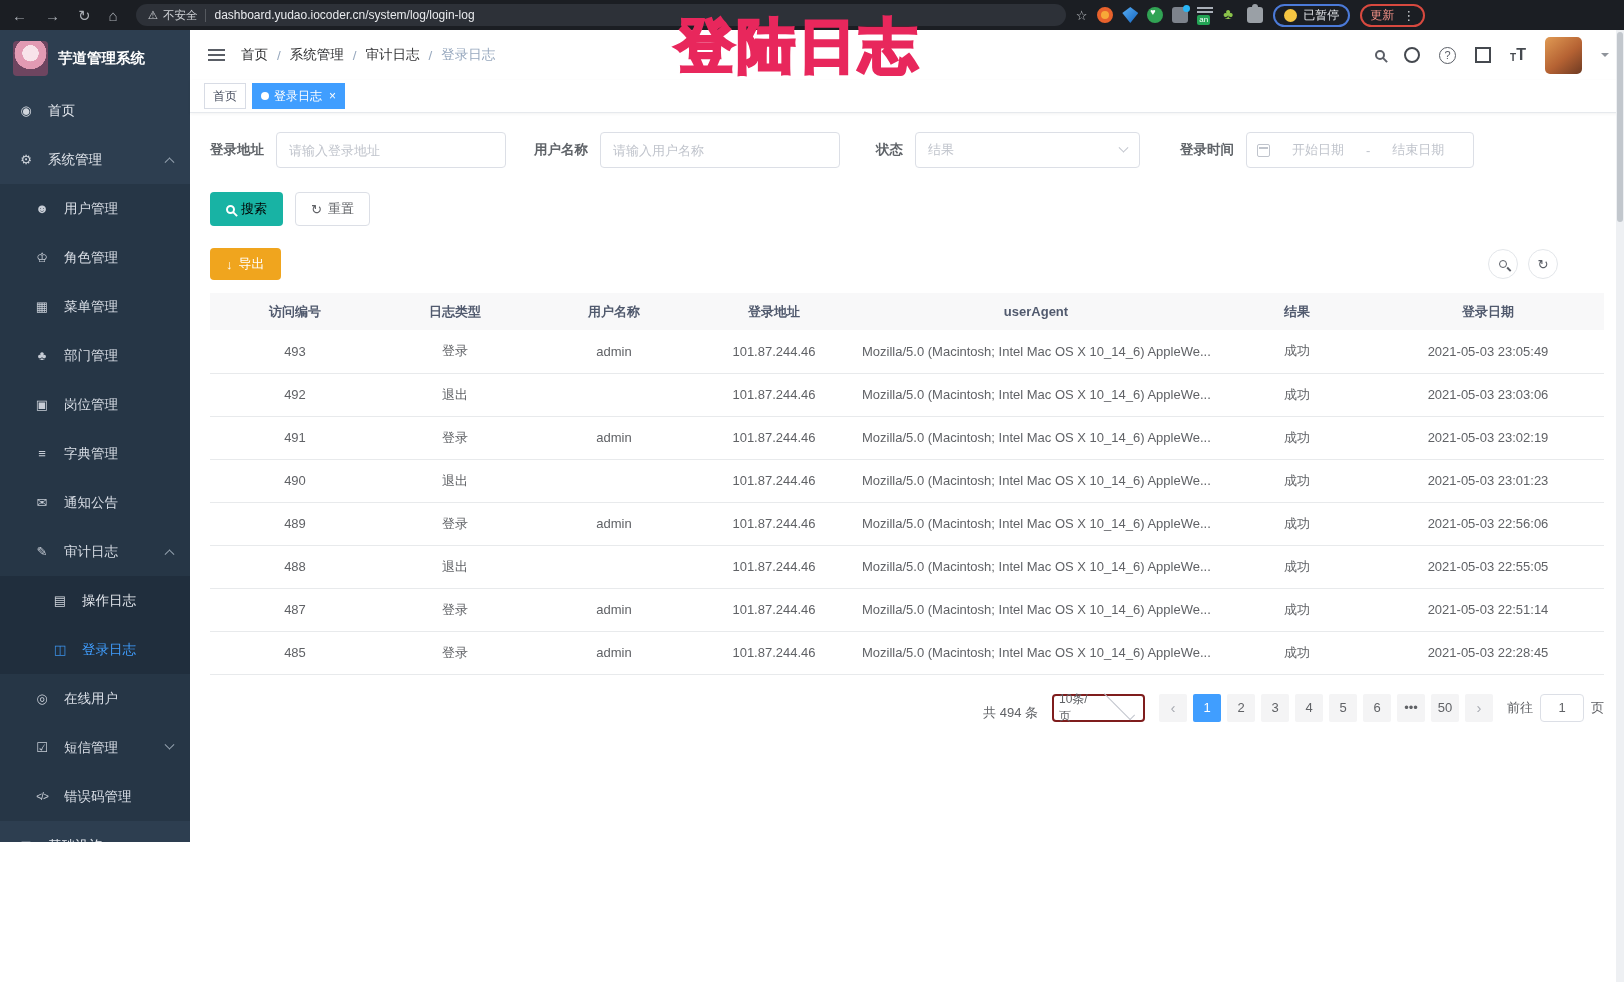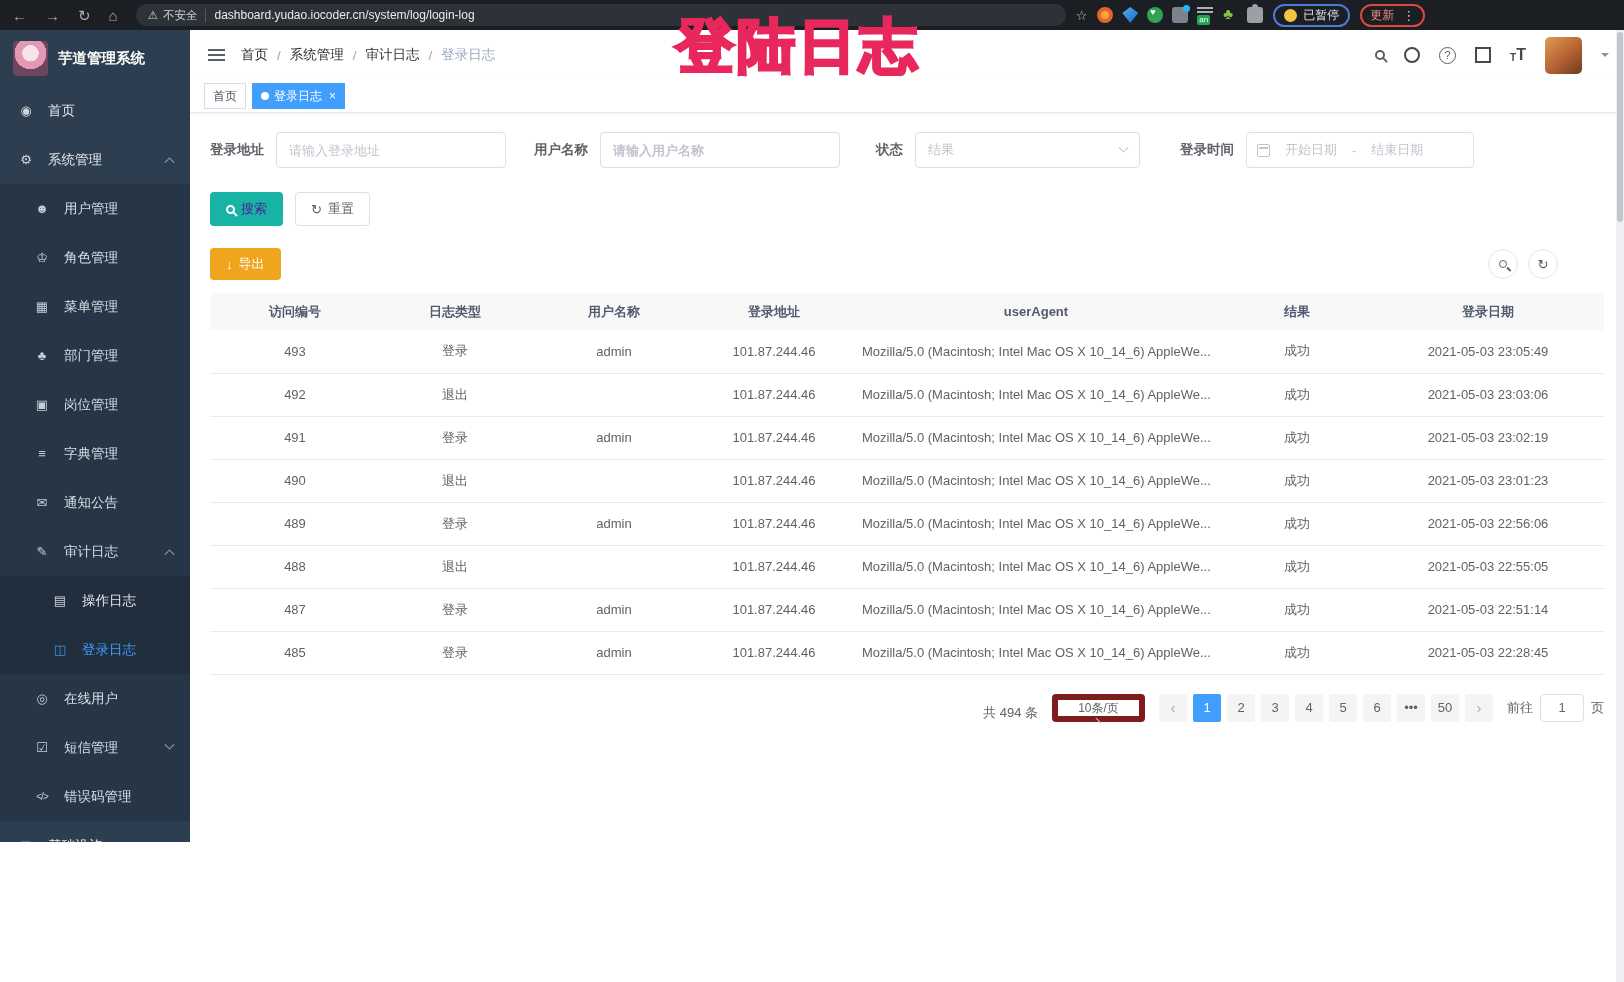--- a/index.html
+++ b/index.html
@@ -81,34 +81,34 @@
   .tag-close { font-size:12px; margin-left:2px; }
 
   .content { flex:1; padding:19px 20px 0; position:relative; }
 
   
   .filter-row { display:flex; align-items:center; }
   .f-label { font-size:13.5px; color:#5f6368; font-weight:700; white-space:nowrap; margin-right:12px; }
   .f-input { height:36px; border:1px solid #dcdfe6; border-radius:4px; padding:0 12px; font-size:13px; color:#606266; font-family:inherit; outline:none; }
   .f-input::placeholder { color:#c0c4cc; }
   .w230 { width:230px; margin-right:28px; }
-  .w240 { width:240px; margin-right:36px;font-weight:bold; }
+  .w240 { width:240px; margin-right:36px; }
   .f-select { width:225px; height:36px; border:1px solid #dcdfe6; border-radius:4px; display:flex; align-items:center; padding:0 12px; margin-right:40px; cursor:pointer; }
   .f-select .ph { color:#c0c4cc; font-size:13px; flex:1; }
   .sel-caret { width:7px; height:7px; border-right:1.4px solid #c0c4cc; border-bottom:1.4px solid #c0c4cc; transform:rotate(45deg) translate(-2px,-2px); }
-  .f-dates { width:228px; height:36px; border:1px solid #dcdfe6; border-radius:4px; display:flex; align-items:center; gap:15px; padding:0 10px; cursor:pointer; }
+  .f-dates { width:228px; height:36px; border:1px solid #dcdfe6; border-radius:4px; display:flex; align-items:center; gap:22px; padding:0 10px; cursor:pointer; }
   .cal-ic { width:13px; height:13px; border:1.5px solid #c0c4cc; border-radius:2px; position:relative; flex-shrink:0; }
   .cal-ic::after { content:""; position:absolute; left:1px; right:1px; top:2px; height:2px; background:#c0c4cc; }
   .f-dates .ph { color:#c0c4cc; font-size:13px; }
   .f-dates .sep { color:#c0c4cc; font-size:13px; }
 
   
   .btn-row { display:flex; align-items:center; gap:12px; margin-top:24px; }
   .btn { display:inline-flex; align-items:center; gap:6px; height:34px; padding:0 15px; border-radius:4px; font-size:13px; cursor:pointer; border:1px solid transparent; }
-  .btn-search { background:#18b3a4; color:#4c1d95; }
+  .btn-search { background:#18b3a4; color:#000000; }
   .btn-search .mag { border-color:#fff; width:9px; height:9px; }
   .btn-search .mag::after { background:#fff; }
   .btn-reset { background:#fff; border-color:#dcdfe6; color:#606266; }
   .btn-reset .ic { font-size:13px; }
   .export-row { display:flex; align-items:center; margin-top:22px; }
   .btn-export { background:#f0a51e; color:#fff; height:32px; }
   .btn-export .ic { font-size:13px; font-weight:700; }
   .tool-circles { margin-left:auto; margin-right:46px; display:flex; gap:10px; }
   .tool-btn { width:30px; height:30px; border-radius:50%; border:1px solid #e3e6ea; background:#fff; display:flex; align-items:center; justify-content:center; color:#5a5e66; cursor:pointer; font-size:13px; }
   .tool-btn .mag { width:8px; height:8px; border-width:1.5px; }
@@ -116,21 +116,21 @@
 
   
   table { width:100%; border-collapse:collapse; table-layout:fixed; margin-top:13px; }
   thead th { background:#f8f8f9; color:#515a6e; font-size:13px; font-weight:700; height:37px; text-align:center; }
   tbody td { height:43px; font-size:13px; color:#606266; border-bottom:1px solid #e8eaec; text-align:center; padding:0 6px; white-space:nowrap; overflow:hidden; text-overflow:ellipsis; }
   tbody td.left { text-align:left; padding-left:12px; }
 
   
   .pager-row { display:flex; align-items:flex-end; justify-content:flex-end; margin-top:19px; font-size:13px; color:#606266; gap:14px; }
   .pg-total { white-space:nowrap; }
-  .pg-size { width:93px; height:28px; border:6px solid #7f1d1d; border-radius:4px; display:flex; align-items:center; padding:0 12px; gap:6px; cursor:pointer;flex-direction:column; }
+  .pg-size { width:93px; height:28px; border:2px solid #7f1d1d; border-radius:4px; display:flex; align-items:center; padding:0 5px; gap:6px; cursor:pointer; }
   .pg-size span { flex:1; font-size:12px; color:#606266; }
   .pager { display:flex; align-items:center; gap:6px; }
   .pg-btn { min-width:28px; height:28px; background:#f4f4f5; border-radius:2px; display:flex; align-items:center; justify-content:center; font-size:13px; color:#606266; cursor:pointer; padding:0 4px; }
   .pg-btn.active { background:#409eff; color:#fff; }
   .pg-btn.arrow { color:#a8abb2; font-size:15px; }
   .pg-goto { display:flex; align-items:center; gap:7px; white-space:nowrap; }
   .pg-goto input { width:44px; height:28px; border:1px solid #dcdfe6; border-radius:4px; text-align:center; font-size:13px; color:#606266; outline:none; font-family:inherit; }
 
   
   .anno-title { position:absolute; left:676px; top:8px; z-index:60; font-size:58px; font-weight:700; letter-spacing:3px;

